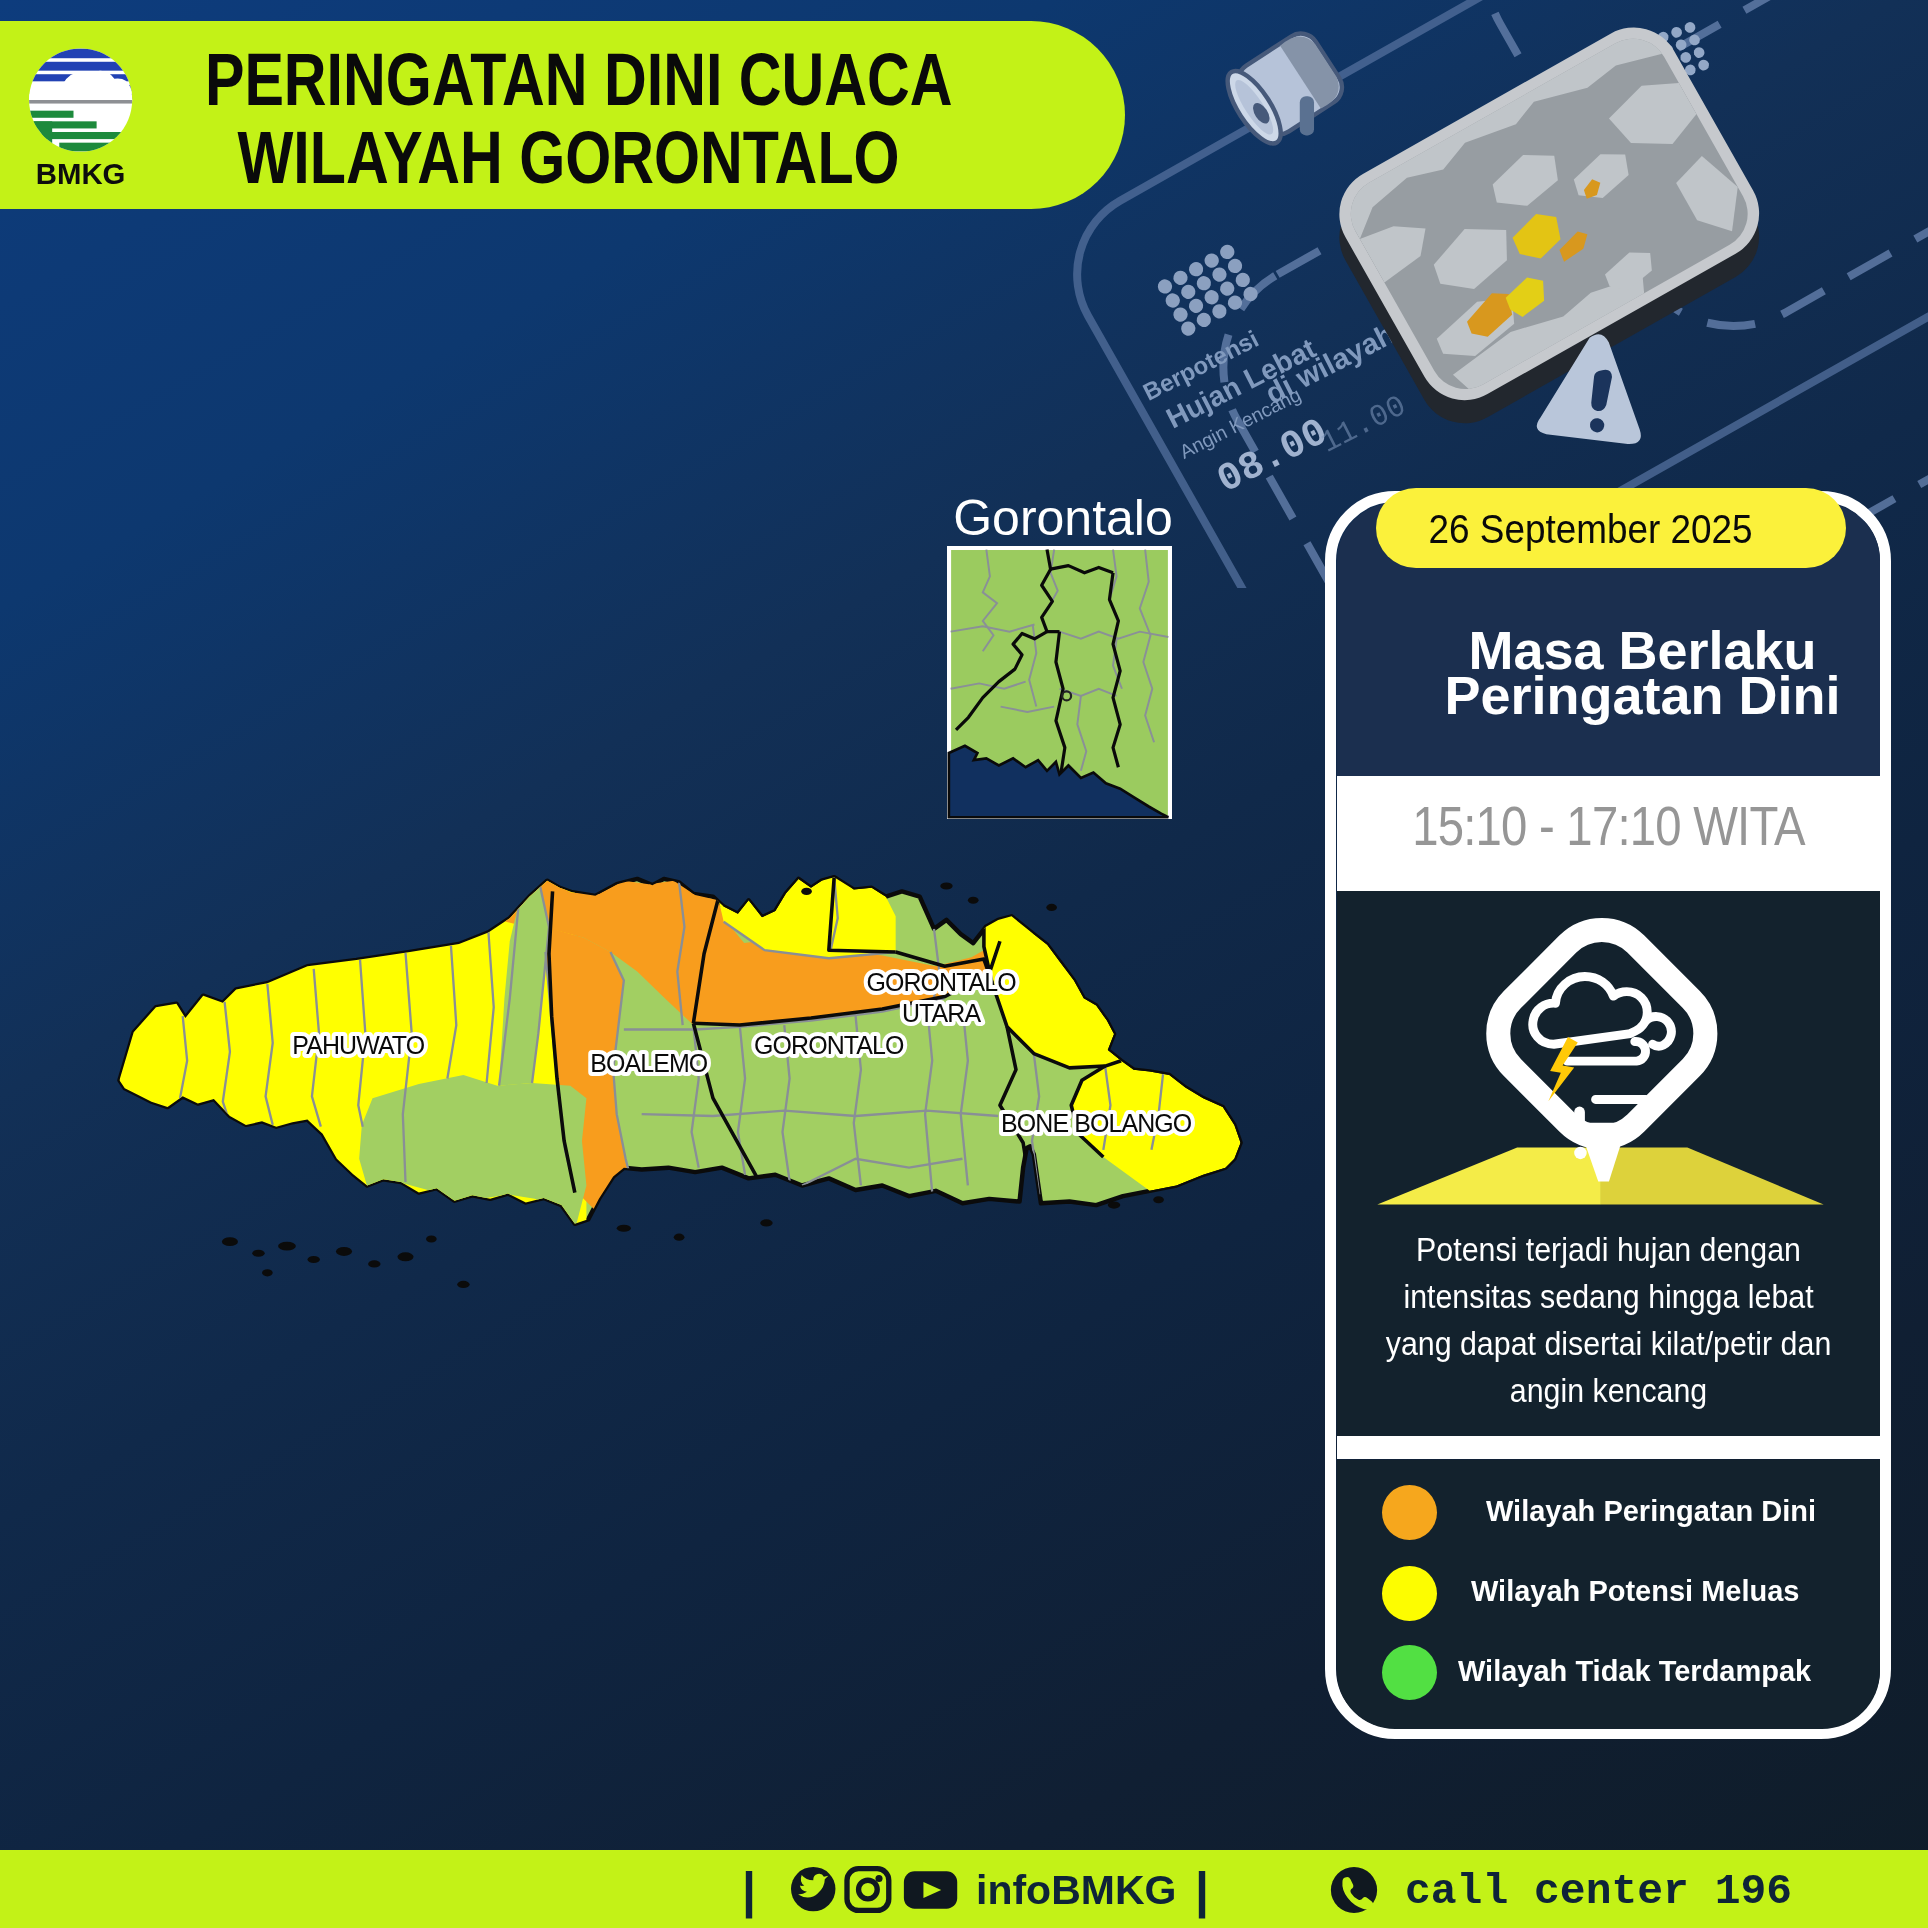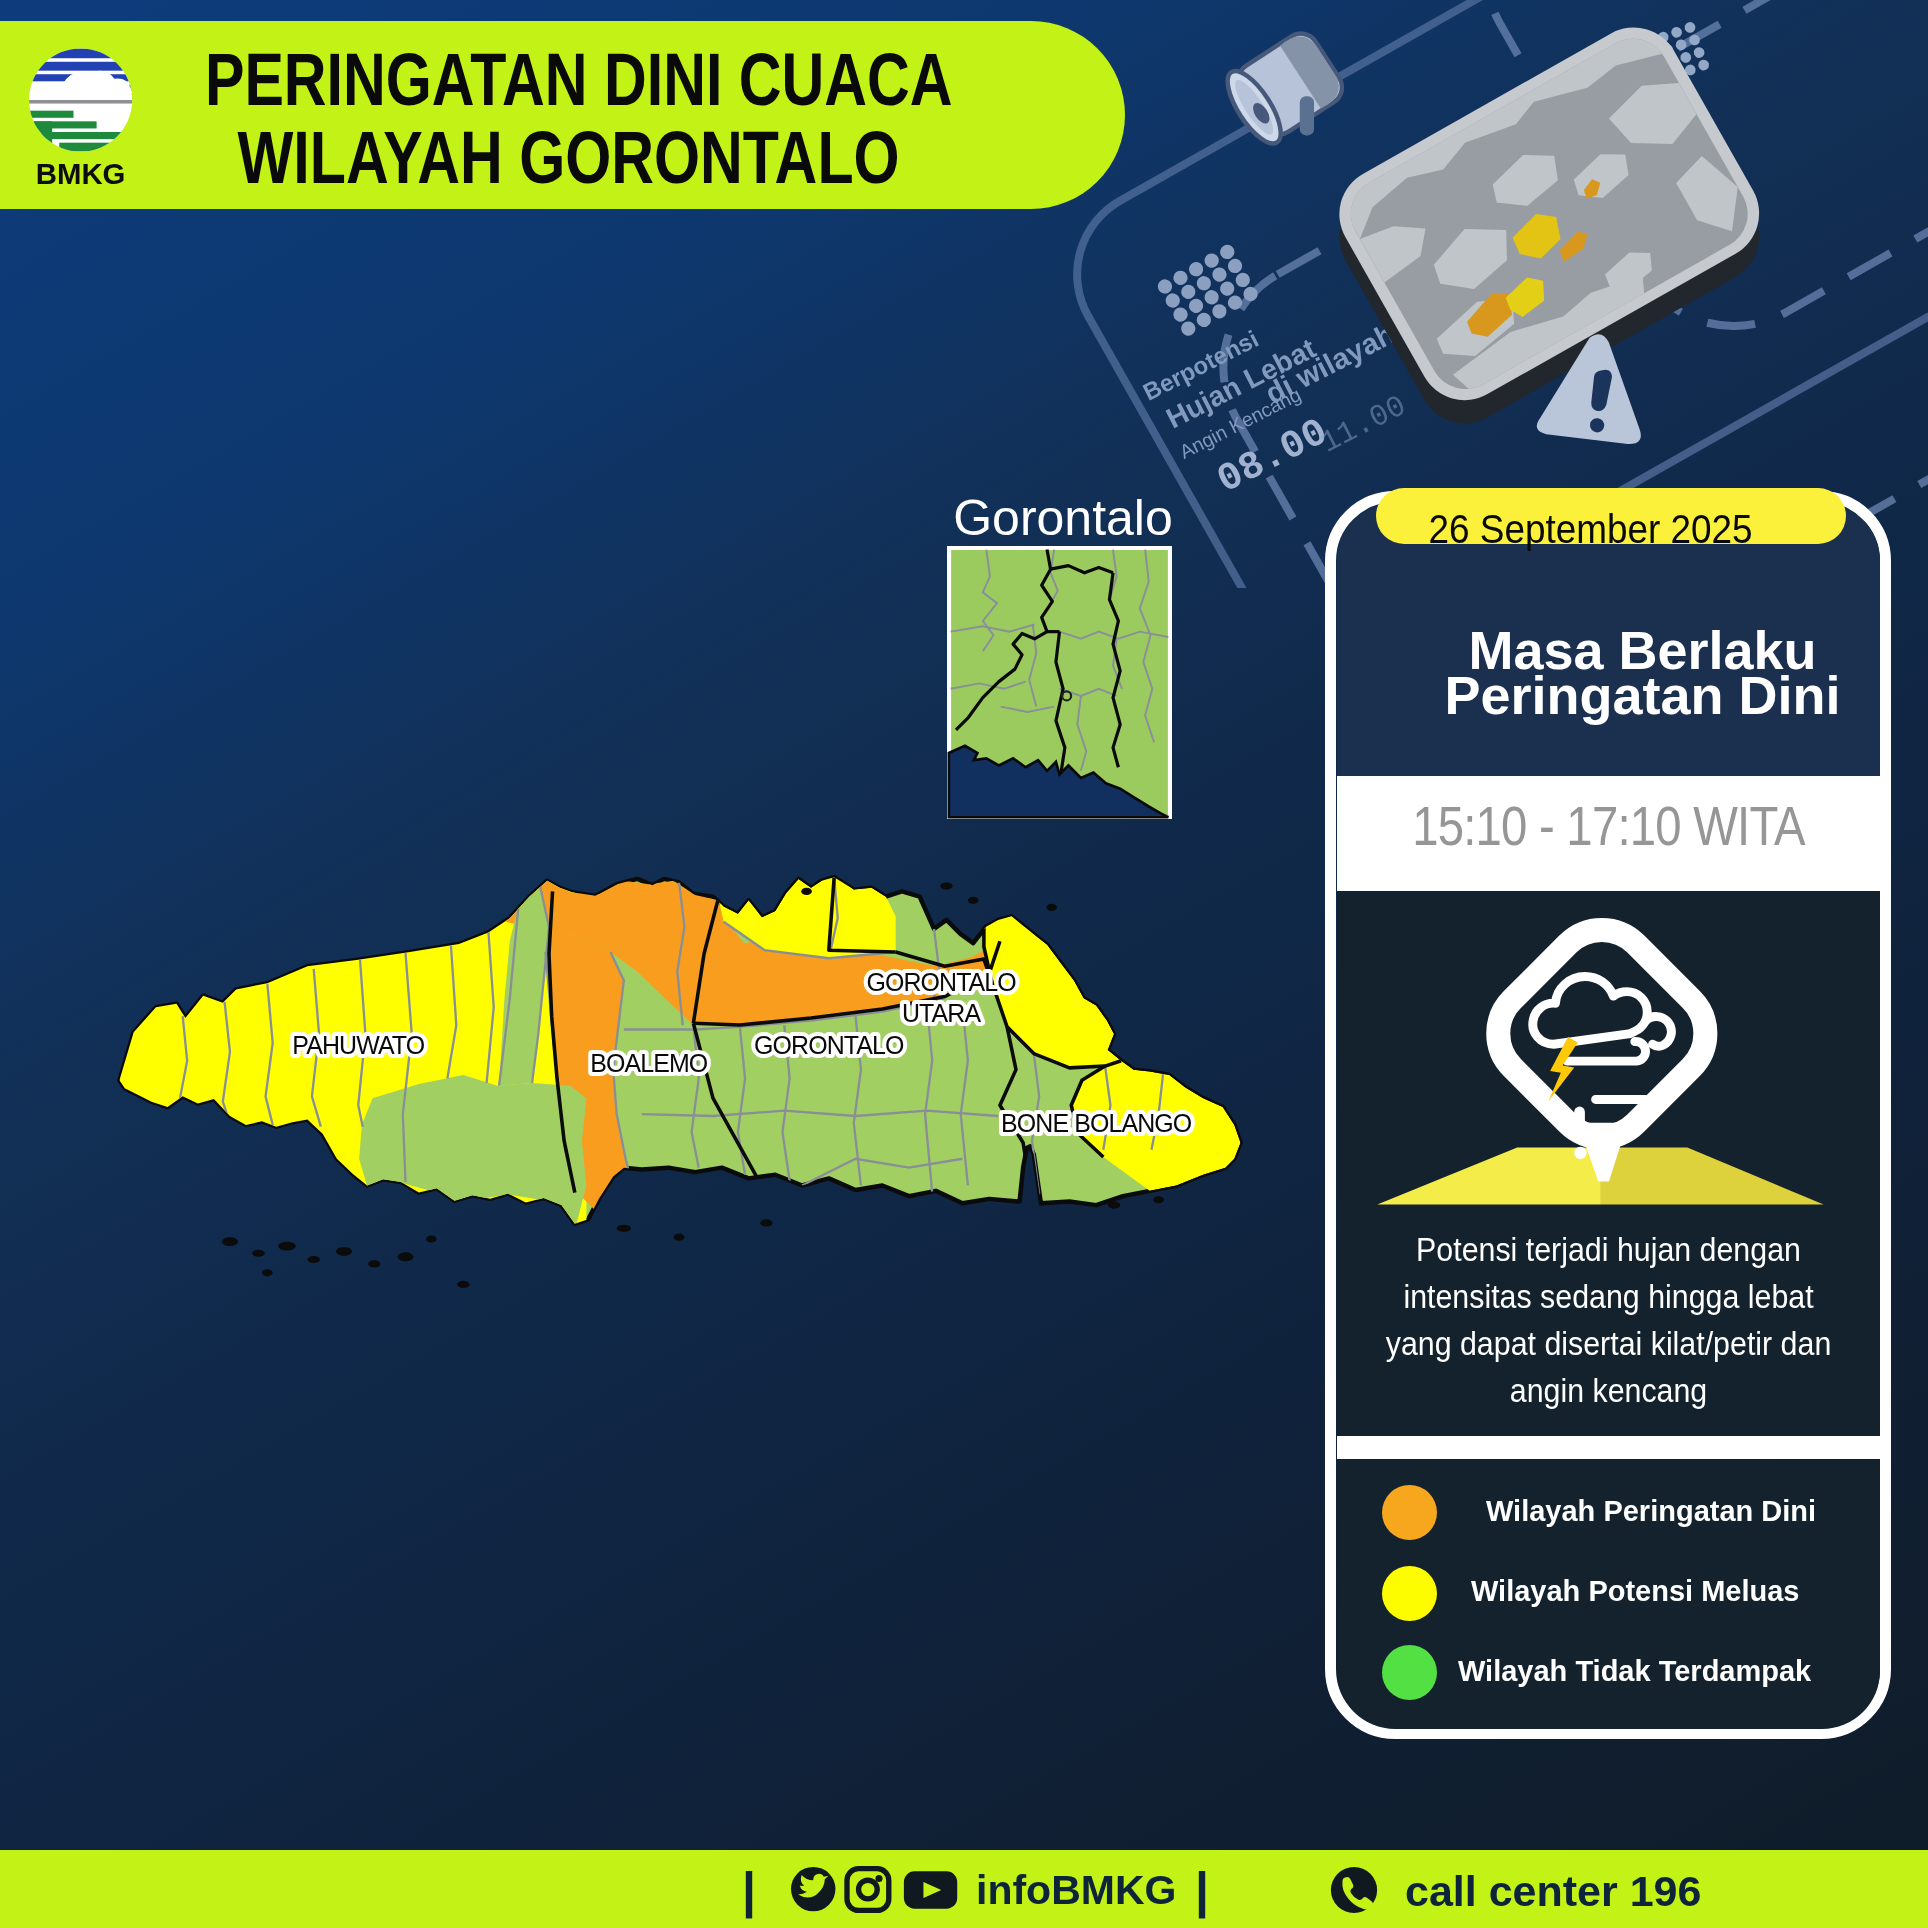--- a/index.html
+++ b/index.html
@@ -274,21 +274,21 @@
 <div class="abs" style="left:1337px;top:776px;width:543px;height:115px;background:#ffffff;"></div>
 
 <div class="abs" style="left:1337px;top:794px;width:543px;text-align:center;color:#969696;font-size:55px;letter-spacing:-0.9px;transform:scaleX(0.86);transform-origin:50% 50%;">15:10 - 17:10 WITA</div>
 
 <div class="abs" style="left:1337px;top:891px;width:543px;height:545px;background:#13222d;"></div>
 
 <div class="abs" style="left:1337px;top:1436px;width:543px;height:23px;background:#ffffff;"></div>
 
 <div class="abs" style="left:1337px;top:1460px;width:543px;height:269px;background:#13222d;border-radius:0 0 58px 58px;"></div>
 
-<div class="abs" style="left:1376px;top:488px;width:470px;height:56px;background:#fbf13b;border-radius:40px;text-align:center;line-height:82px;font-size:41px;color:#0a0a0a;"><span style="display:inline-block;transform:translateX(-20.5px) scaleX(0.9);transform-origin:50% 50%;">26 September 2025</span></div>
+<div class="abs" style="left:1376px;top:488px;width:470px;height:80px;background:#fbf13b;border-radius:40px;text-align:center;line-height:82px;font-size:41px;color:#0a0a0a;"><span style="display:inline-block;transform:translateX(-20.5px) scaleX(0.9);transform-origin:50% 50%;">26 September 2025</span></div>
 
 <div class="abs" style="left:1337px;top:628px;width:611px;text-align:center;color:#ffffff;font-size:54px;font-weight:bold;line-height:45px;">Masa Berlaku<br>Peringatan Dini</div>
 
 <svg class="abs" style="left:1337px;top:891px;" width="543" height="547" viewBox="0 0 609 614">
 
   <path d="M45 352 L202 288 296 288 296 352 Z" fill="#f4ec48"></path>
 
   <path d="M296 288 L393 288 546 352 296 352 Z" fill="#ddd23b"></path>
 
   <rect x="199" y="62" width="196" height="196" rx="54" fill="none" stroke="#ffffff" stroke-width="27" transform="rotate(45 297 160)"></rect>
@@ -340,16 +340,16 @@
 
 <div class="abs" style="left:976px;top:1867px;color:#0e2438;font-size:41px;font-weight:bold;">infoBMKG</div>
 
 <div class="abs" style="left:1195px;top:1861px;color:#0e2438;font-size:50px;font-weight:bold;">|</div>
 
 <svg class="abs" style="left:1330px;top:1866px;" width="48" height="48" viewBox="0 0 54 54">
   <circle cx="27" cy="27" r="26" fill="#101820"></circle>
   <path d="M17 13 q4 -2 6 2 l3 6 q1 3 -2 5 q-2 2 0 5 q3 5 8 7 q3 1 5 -2 q2 -2 5 0 l5 4 q3 3 0 6 q-4 4 -10 2 q-10 -3 -17 -12 q-7 -9 -6 -18 q0 -4 3 -5 z" fill="#c3f217"></path>
 </svg>
 
-<div class="abs" style="left:1405px;top:1867px;color:#0e2438;font-size:43px;font-weight:bold;">call center 196</div>
+<div class="abs" style="left:1405px;top:1867px;color:#0e2438;font-size:43px;font-weight:bold;font-family:Liberation Mono, monospace;">call center 196</div>
 
 </div>
 
 
 </body></html>

